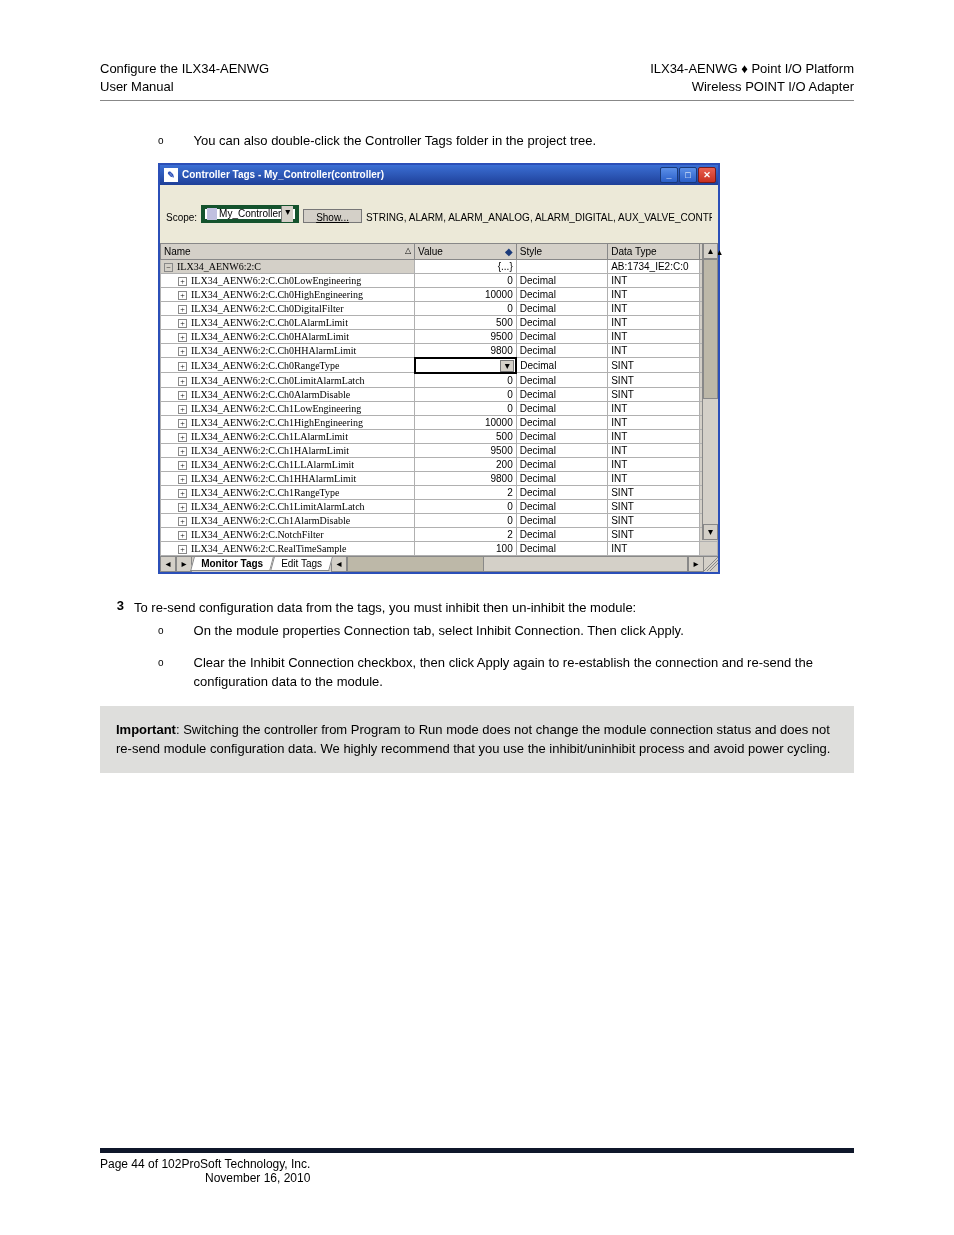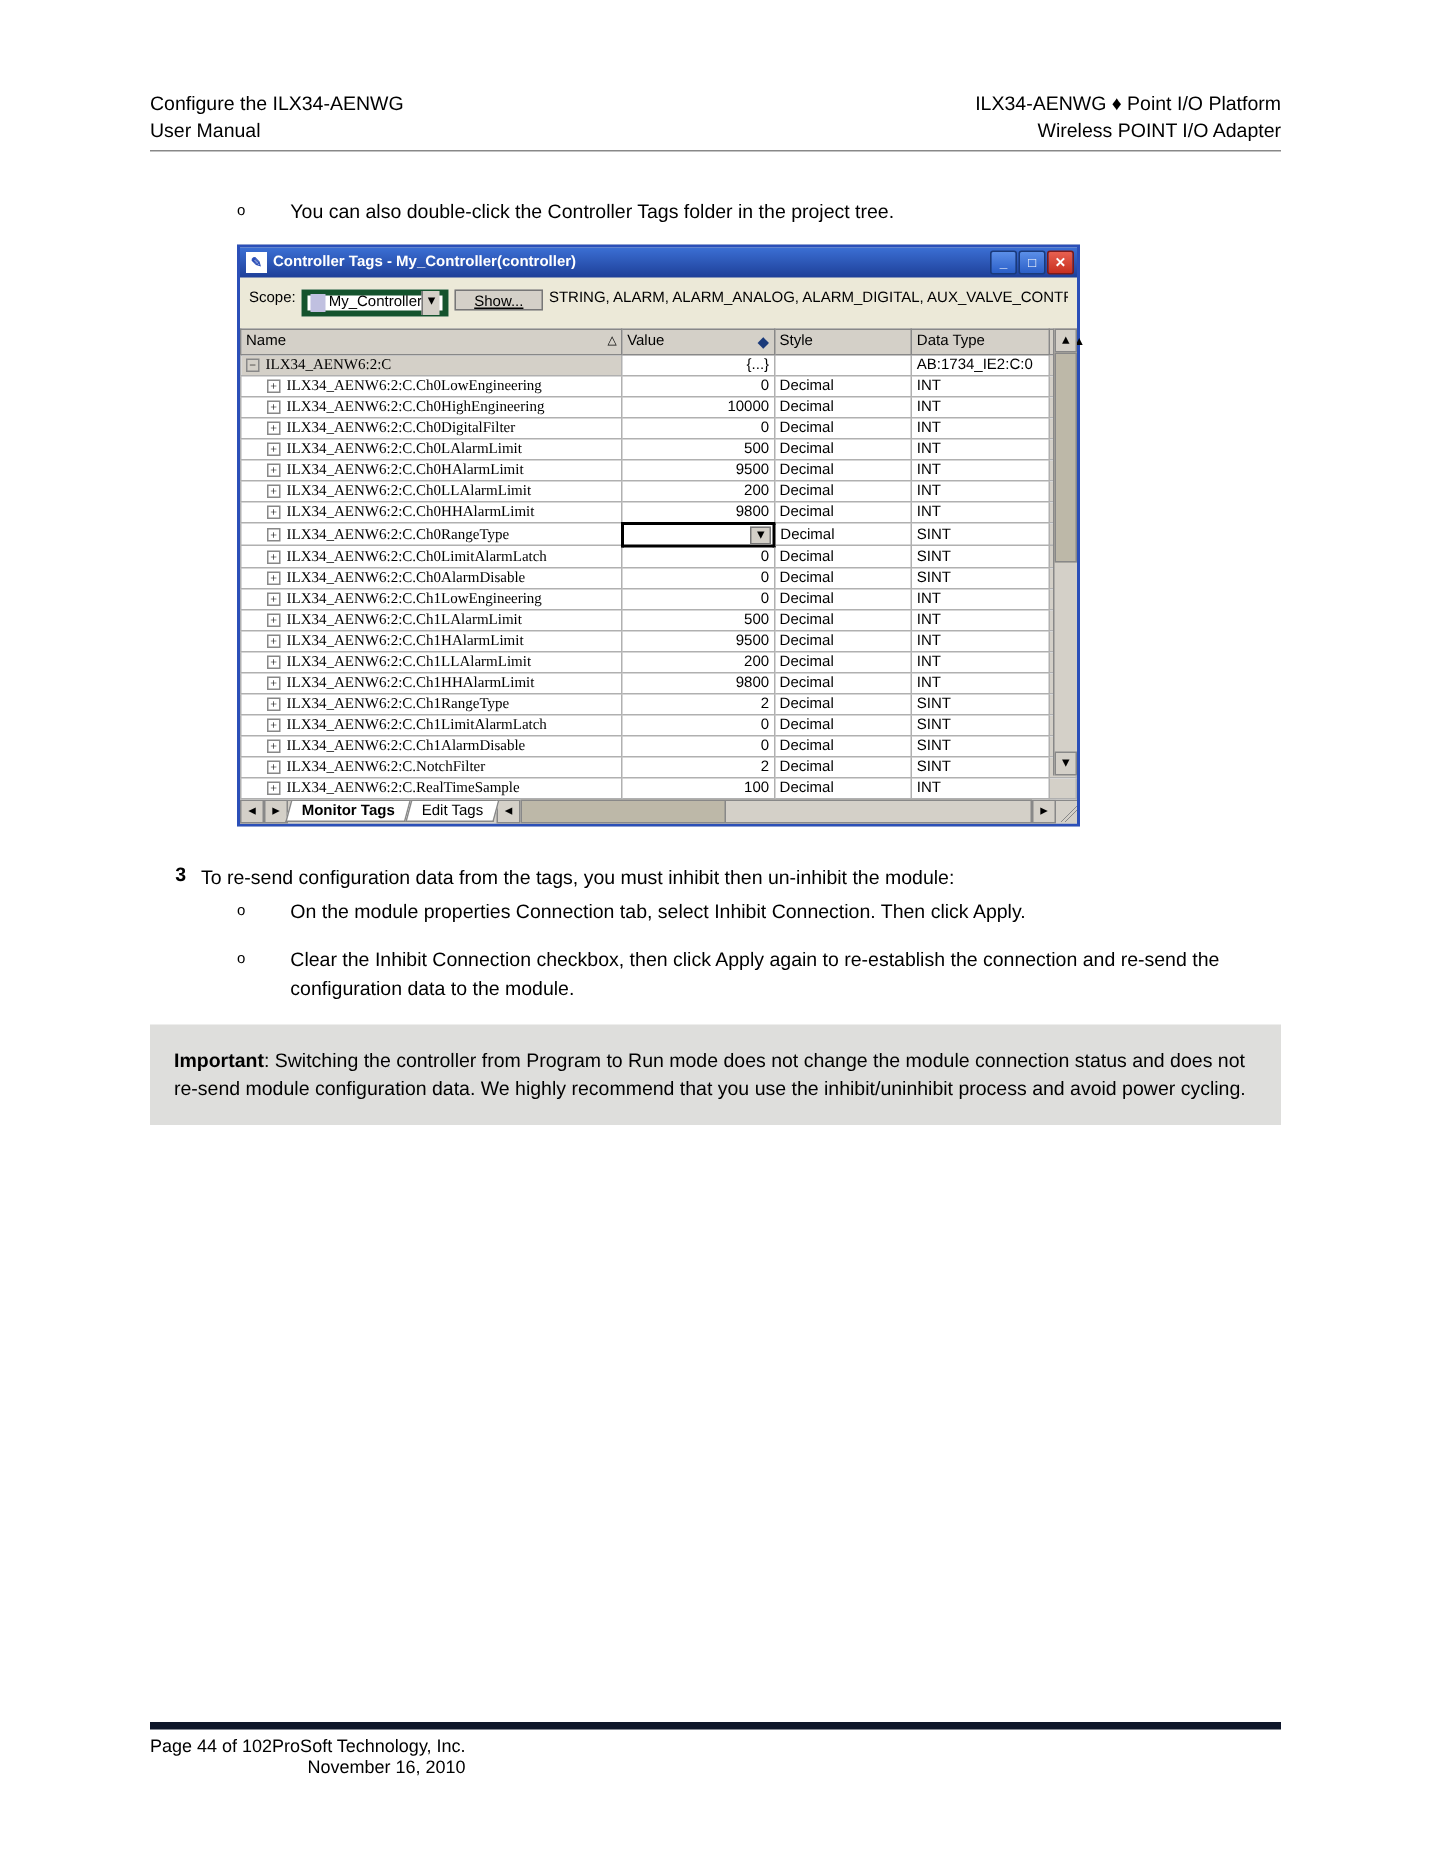--- a/index.html
+++ b/index.html
@@ -72,22 +72,22 @@
     color: #fff;
     font-size: 9px;
     text-align: center;
     line-height: 14px;
     font-weight: bold;
     border-radius: 2px;
   }
   .tb-btn.close { background: linear-gradient(to bottom,#e86050,#c83020); border-color:#7a1a1a;}
   .scope-bar {
     display: flex;
-    align-items: flex-start;
-    padding: 8px 6px;
+    align-items: flex-end;
+    padding: 20px 6px;
     gap: 4px;
   }
   .scope-select {
     display: inline-flex;
     align-items: center;
     border: 4px solid #14532d;
     background: #fff;
     height: 18px;
     width: 98px;
     padding: 0 2px;
@@ -304,27 +304,20 @@
               <td class="td-de"></td>
             </tr>
             <tr>
               <td class="td-name"><span class="indent"></span><span class="expander">+</span><span>ILX34_AENW6:2:C.Ch0HAlarmLimit</span></td>
               <td class="td-value">9500</td>
               <td class="td-style">Decimal</td>
               <td class="td-dtype">INT</td>
               <td class="td-de"></td>
             </tr>
             <tr>
-              <td class="td-name"><span class="indent"></span><span class="expander">+</span><span>ILX34_AENW6:2:C.Ch0LLAlarmLimit</span></td>
-              <td class="td-value">200</td>
-              <td class="td-style">Decimal</td>
-              <td class="td-dtype">INT</td>
-              <td class="td-de"></td>
-            </tr>
-            <tr>
               <td class="td-name"><span class="indent"></span><span class="expander">+</span><span>ILX34_AENW6:2:C.Ch0HHAlarmLimit</span></td>
               <td class="td-value">9800</td>
               <td class="td-style">Decimal</td>
               <td class="td-dtype">INT</td>
               <td class="td-de"></td>
             </tr>
             <tr>
               <td class="td-name"><span class="indent"></span><span class="expander">+</span><span>ILX34_AENW6:2:C.Ch0RangeType</span></td>
               <td class="td-value selected-cell"><span class="dd-arrow">▾</span>2</td>
               <td class="td-style">Decimal</td>
@@ -341,20 +334,27 @@
             <tr>
               <td class="td-name"><span class="indent"></span><span class="expander">+</span><span>ILX34_AENW6:2:C.Ch0AlarmDisable</span></td>
               <td class="td-value">0</td>
               <td class="td-style">Decimal</td>
               <td class="td-dtype">SINT</td>
               <td class="td-de"></td>
             </tr>
             <tr>
               <td class="td-name"><span class="indent"></span><span class="expander">+</span><span>ILX34_AENW6:2:C.Ch1LowEngineering</span></td>
               <td class="td-value">0</td>
+              <td class="td-style">Decimal</td>
+              <td class="td-dtype">INT</td>
+              <td class="td-de"></td>
+            </tr>
+            <tr>
+              <td class="td-name"><span class="indent"></span><span class="expander">+</span><span>ILX34_AENW6:2:C.Ch1HighEngineering</span></td>
+              <td class="td-value">10000</td>
               <td class="td-style">Decimal</td>
               <td class="td-dtype">INT</td>
               <td class="td-de"></td>
             </tr>
             <tr>
               <td class="td-name"><span class="indent"></span><span class="expander">+</span><span>ILX34_AENW6:2:C.Ch1LAlarmLimit</span></td>
               <td class="td-value">500</td>
               <td class="td-style">Decimal</td>
               <td class="td-dtype">INT</td>
               <td class="td-de"></td>

